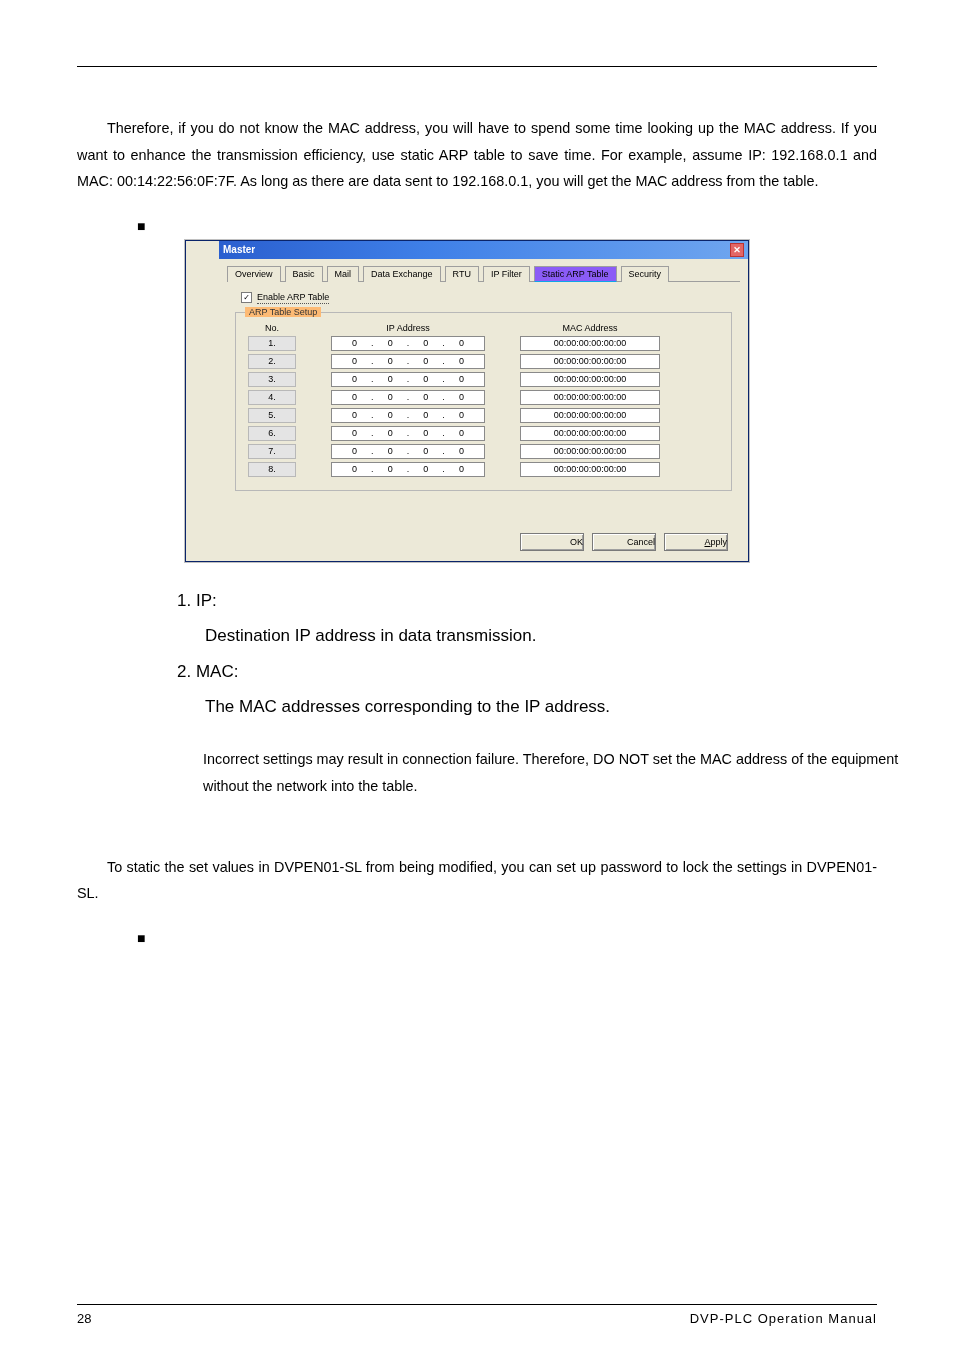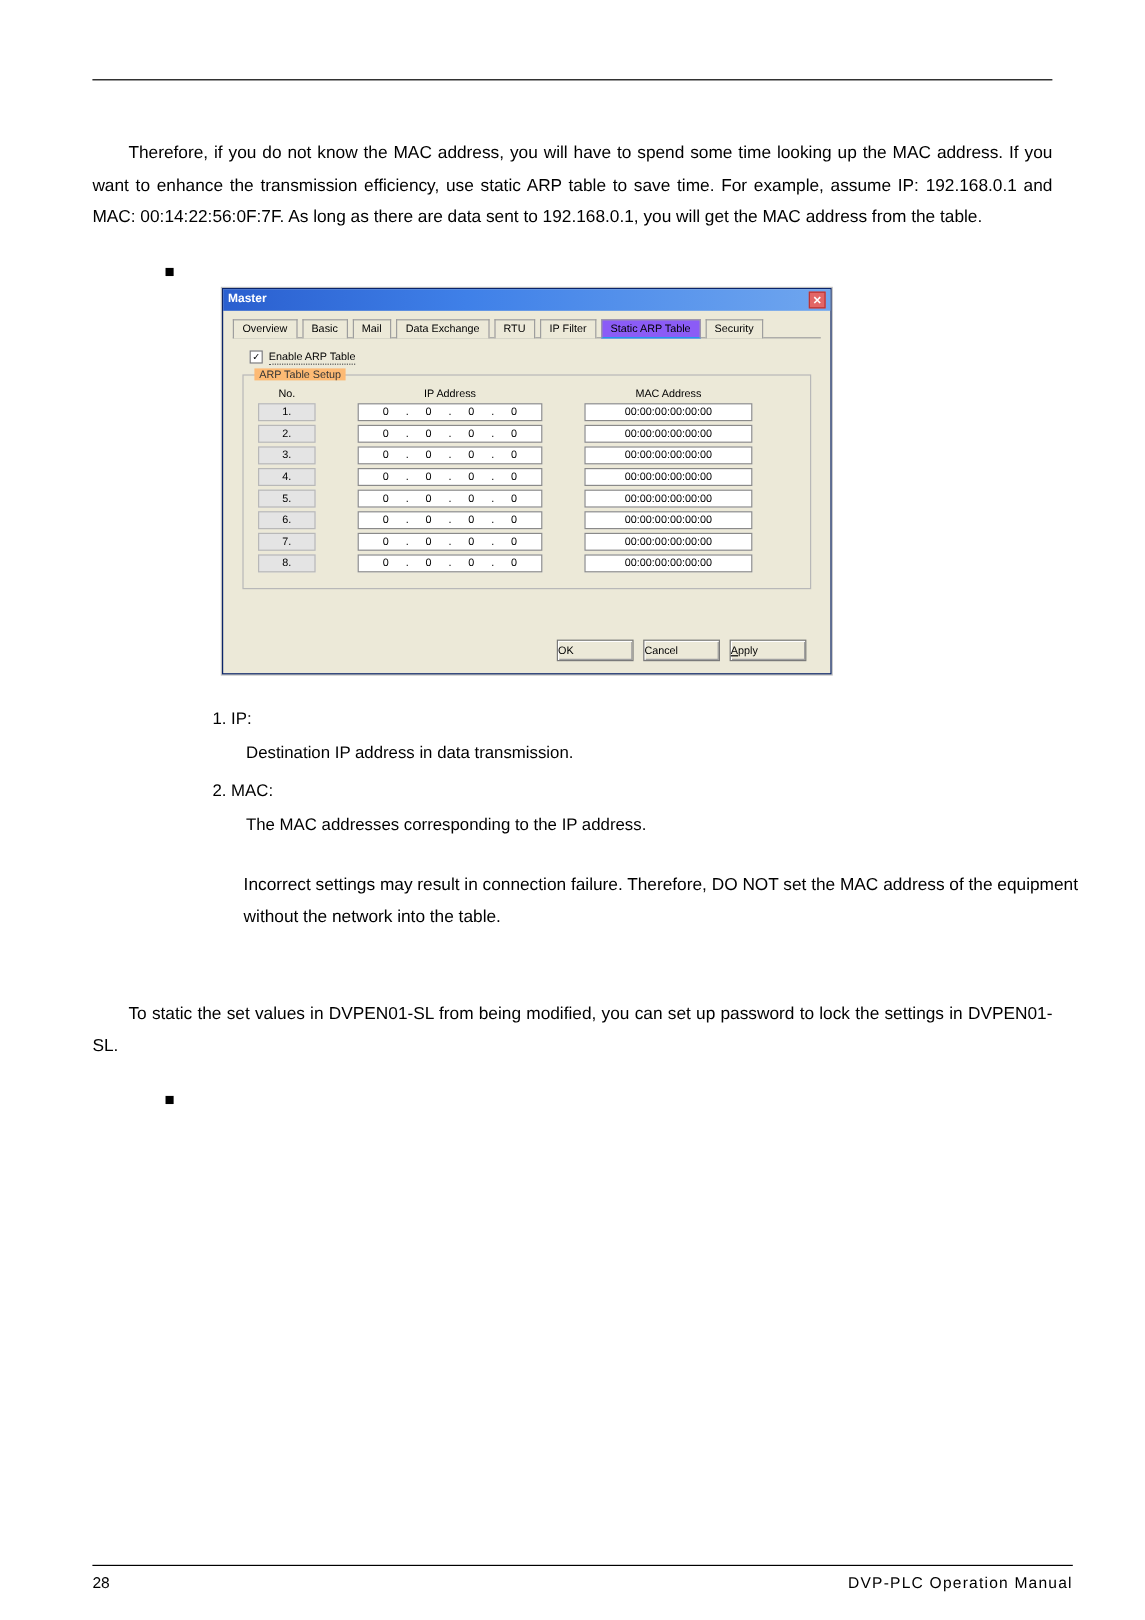--- a/index.html
+++ b/index.html
@@ -27,24 +27,25 @@
     text-indent: 30px;
   }
   .list-bullet {
     font-size: 14px;
     margin: 23px 0 2px 60px;
   }
   .dialog-wrap {
     margin: 6px 0 10px 108px;
   }
   .dialog {
-    width: 508px;
+    width: 564px;
     background: #ece9d8;
     border: 1px solid #0a246a;
     box-shadow: 0 0 0 1px #c0c0c0;
+    padding-left: 33px;
   }
   .titlebar {
     height: 18px;
     background: linear-gradient(90deg,#2a5fcf 0%,#3f80e8 40%,#6fa6ef 100%);
     color: #fff;
     font-size: 10px;
     font-weight: bold;
     padding: 2px 4px;
     display: flex;
     align-items: center;
@@ -152,40 +153,40 @@
     gap: 8px;
     padding: 6px 12px 0 0;
     margin-top: 36px;
   }
   .winbtn {
     width: 64px; height: 18px;
     font-size: 9px;
     background: #ece9d8;
     border: 1px solid #7a7a7a;
     box-shadow: inset 1px 1px 0 #fff, inset -1px -1px 0 #a0a0a0;
-    display: inline-flex; align-items: center; justify-content: flex-start;
+    display: inline-flex; align-items: center; justify-content: flex-end;
     cursor: pointer;
   }
   .winbtn .mn { text-decoration: underline; }
   .def-list {
     margin: 24px 0 16px 100px;
-    font-size: 14px;
+    font-size: 17px;
     line-height: 1.8;
   }
   .def-item { margin-bottom: 6px; }
   .def-text { margin-left: 28px; margin-top: 4px; }
   .warn-para {
     margin: 24px 0 0 126px;
     font-size: 14.4px;
     line-height: 1.85;
     width: 710px;
   }
   .footer {
     position: absolute;
-    bottom: 24px; left: 77px; right: 60px;
+    bottom: 24px; left: 77px; right: 77px;
     border-top: 1px solid #000;
     display: flex; justify-content: space-between;
     padding-top: 6px;
     font-size: 13px;
   }
   .footer-right { letter-spacing: 1px; }
 </style>
 </head>
 <body>
 

